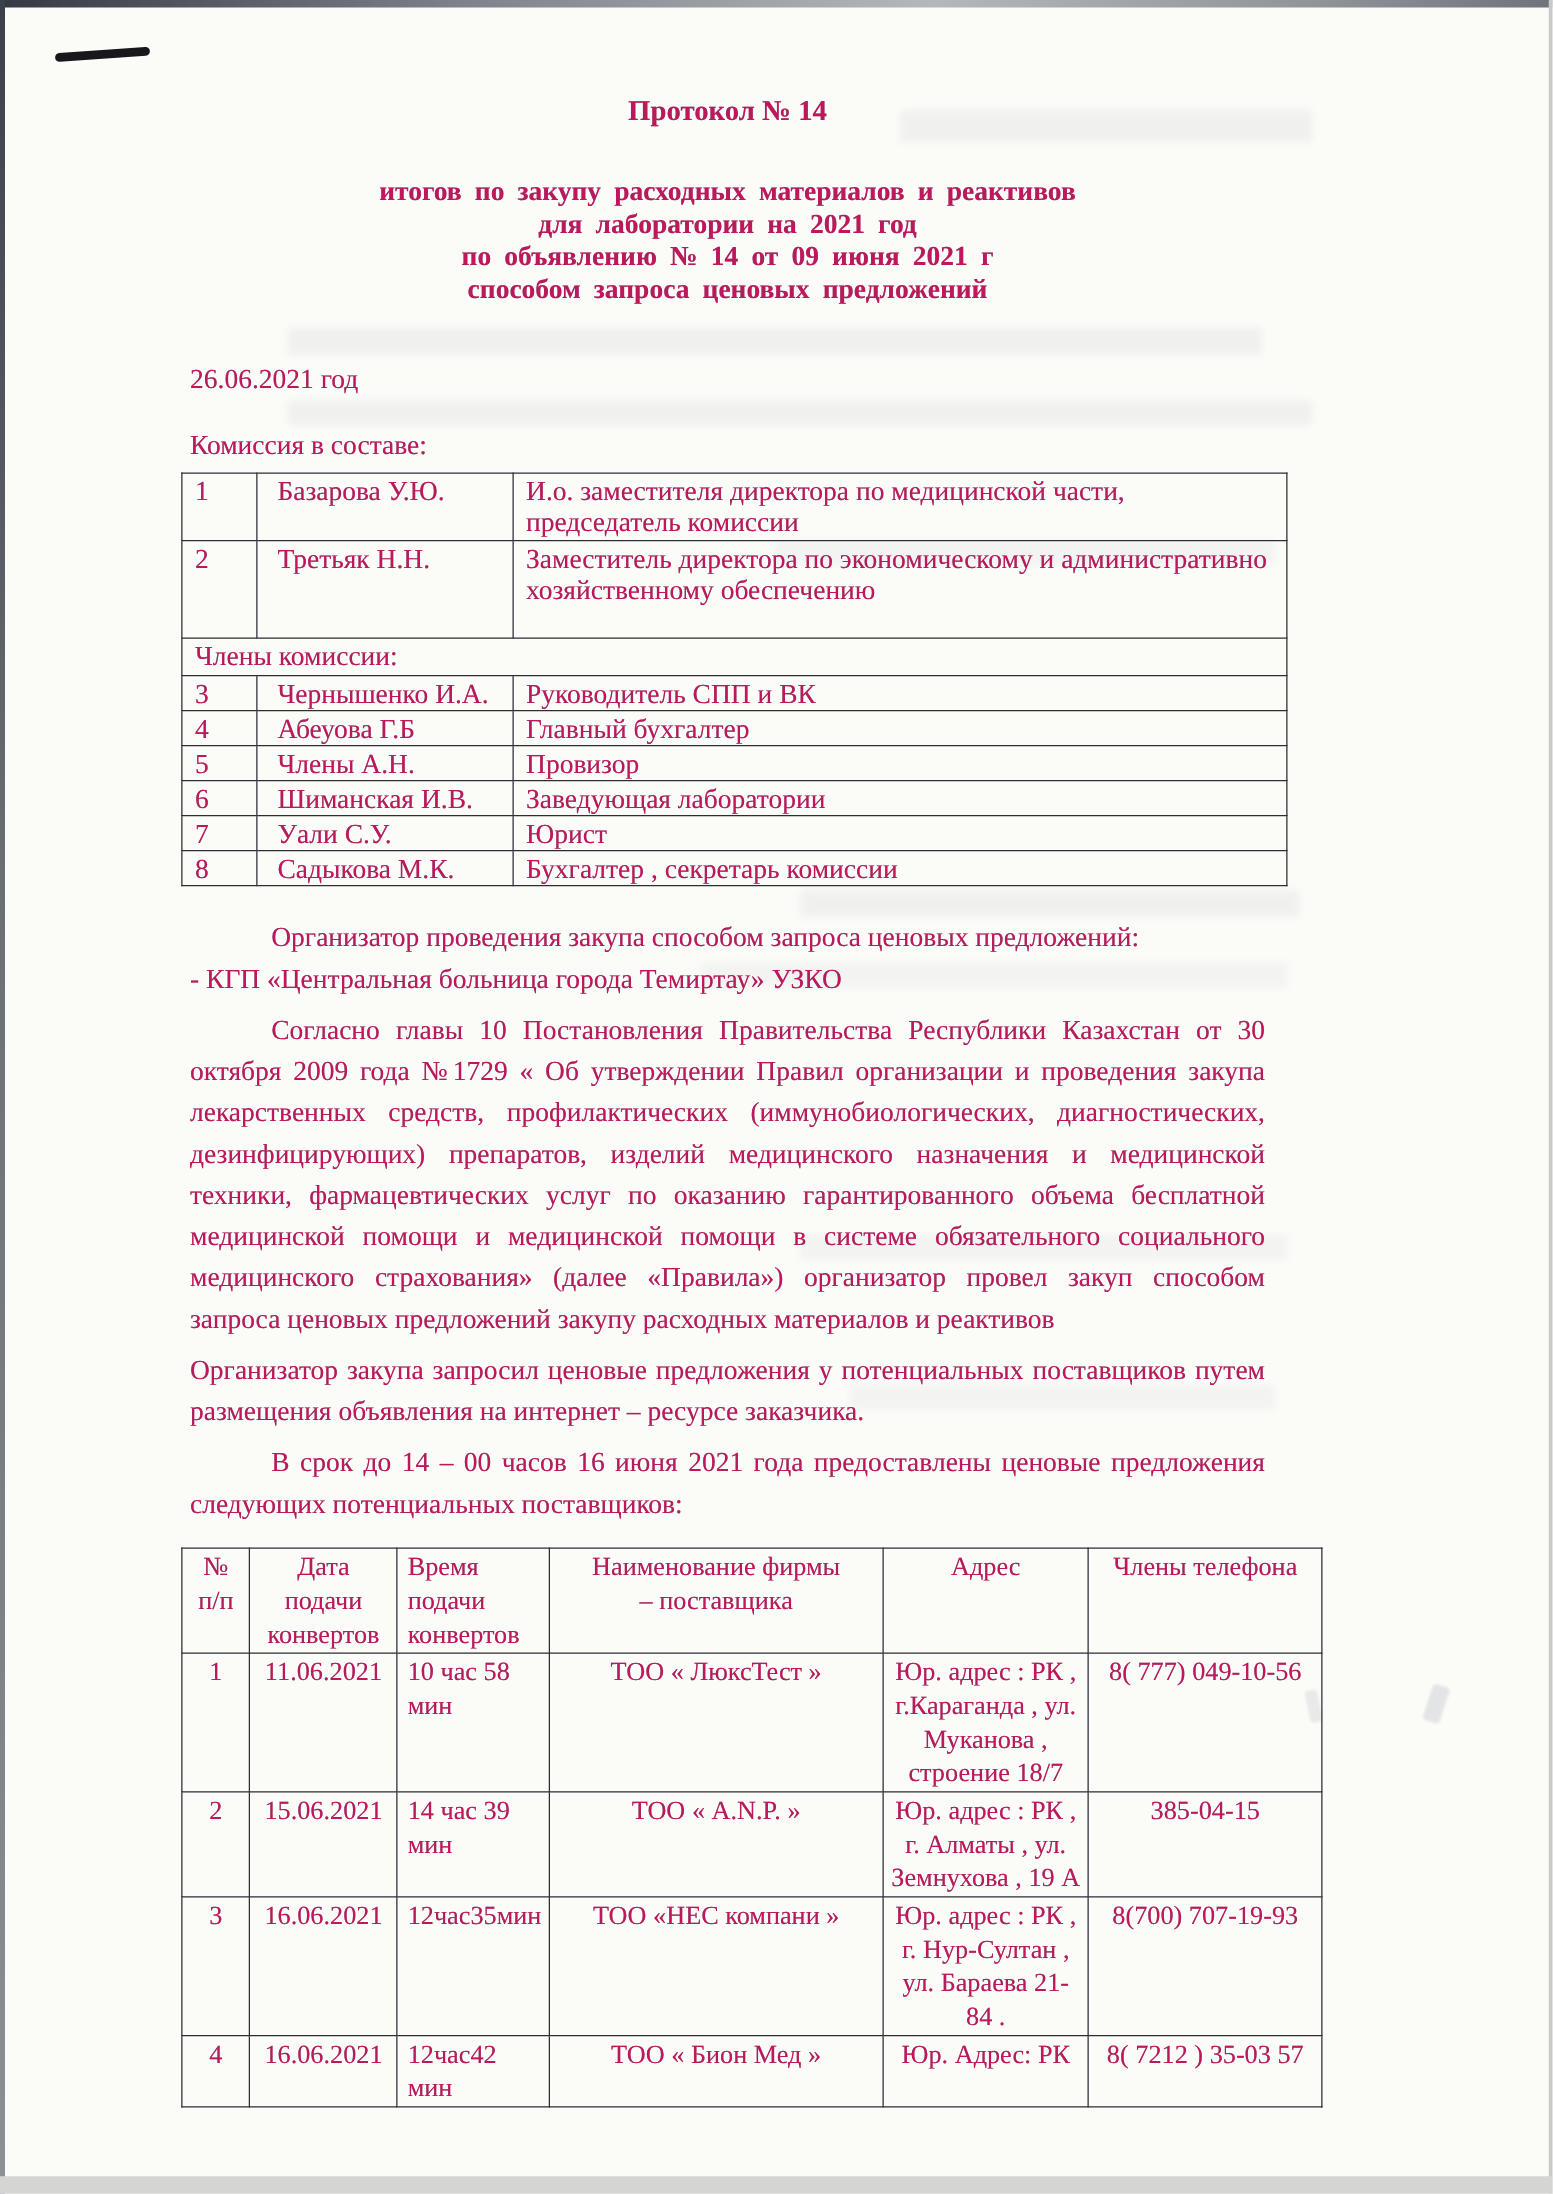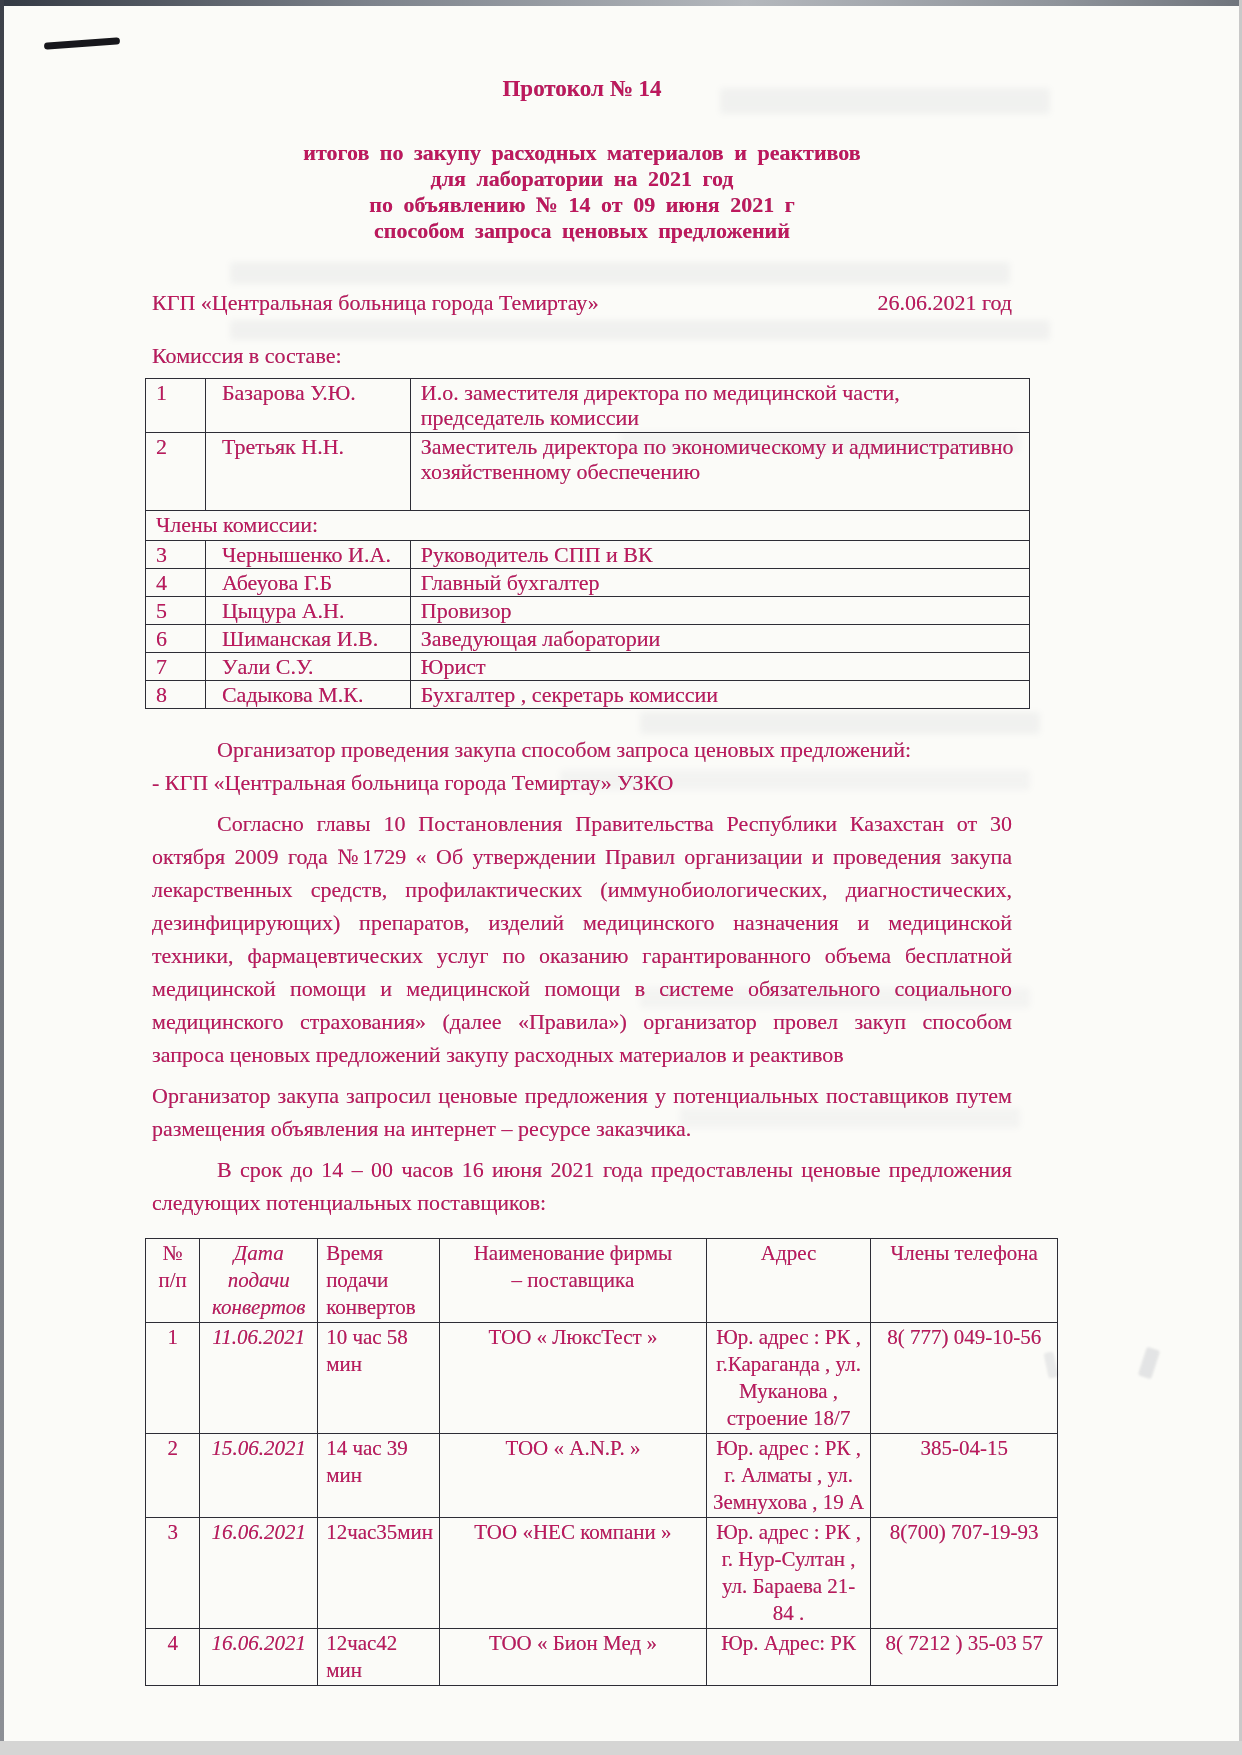--- a/index.html
+++ b/index.html
@@ -58,21 +58,21 @@
   .organizer { margin-top:24px; font-size:22px; line-height:33px; }
   .organizer .ind { text-indent:65px; }
   .para { margin-top:8px; font-size:22px; line-height:33px; text-align:justify; }
   .para.ind { text-indent:65px; }
   .para-tail { font-size:22px; line-height:33px; padding-left:6px; }
 
   .tbl2 { width:913px; margin-top:19px; }
   .tbl2 td { font-size:21px; line-height:27px; text-align:center; white-space:pre-line; }
   .tbl2 .h td { height:82px; }
   .tbl2 .c0 { width:55px; }
-  .tbl2 .c1 { width:118px;font-style:italic; }
+  .tbl2 .c1 { width:118px; }
   .tbl2 .c2 { width:115px; text-align:left; padding-left:8px; }
   .tbl2 .c3 { width:270px; }
   .tbl2 .c4 { width:166px; }
   .tbl2 .c5 { width:189px; }
   .tbl2 .row1 td { height:105px; }
   .tbl2 .row2 td { height:81px; }
   .tbl2 .row3 td { height:105px; }
   .tbl2 .row4 td { height:29px; }
 </style>
 </head>
@@ -100,21 +100,20 @@
     <div class="doc-title">Протокол № 14</div>
 
     <div class="subtitle">
       <div>итогов по закупу  расходных  материалов  и реактивов</div>
       <div>для лаборатории  на 2021 год</div>
       <div>по  объявлению № 14  от  09  июня  2021  г</div>
       <div>способом запроса ценовых предложений</div>
     </div>
 
     <div class="org-row">
-      <span>КГП «Центральная больница города Темиртау»</span>
       <span>26.06.2021 год</span>
     </div>
 
     <div class="commission-label">Комиссия в составе:</div>
 
     <table class="tbl tbl1">
       <tbody>
           <tr class="r1">
         <td class="c-num">1</td>
         <td class="c-name">Базарова У.Ю.</td>
@@ -133,21 +132,21 @@
         <td class="c-name">Чернышенко И.А.</td>
         <td class="c-role">Руководитель СПП и ВК</td>
       </tr>
       <tr class="r-member">
         <td class="c-num">4</td>
         <td class="c-name">Абеуова Г.Б</td>
         <td class="c-role">Главный бухгалтер</td>
       </tr>
       <tr class="r-member">
         <td class="c-num">5</td>
-        <td class="c-name">Цыцура А.Н.</td>
+        <td class="c-name">Члены А.Н.</td>
         <td class="c-role">Провизор</td>
       </tr>
       <tr class="r-member">
         <td class="c-num">6</td>
         <td class="c-name">Шиманская  И.В.</td>
         <td class="c-role">Заведующая лаборатории</td>
       </tr>
       <tr class="r-member">
         <td class="c-num">7</td>
         <td class="c-name">Уали С.У.</td>

